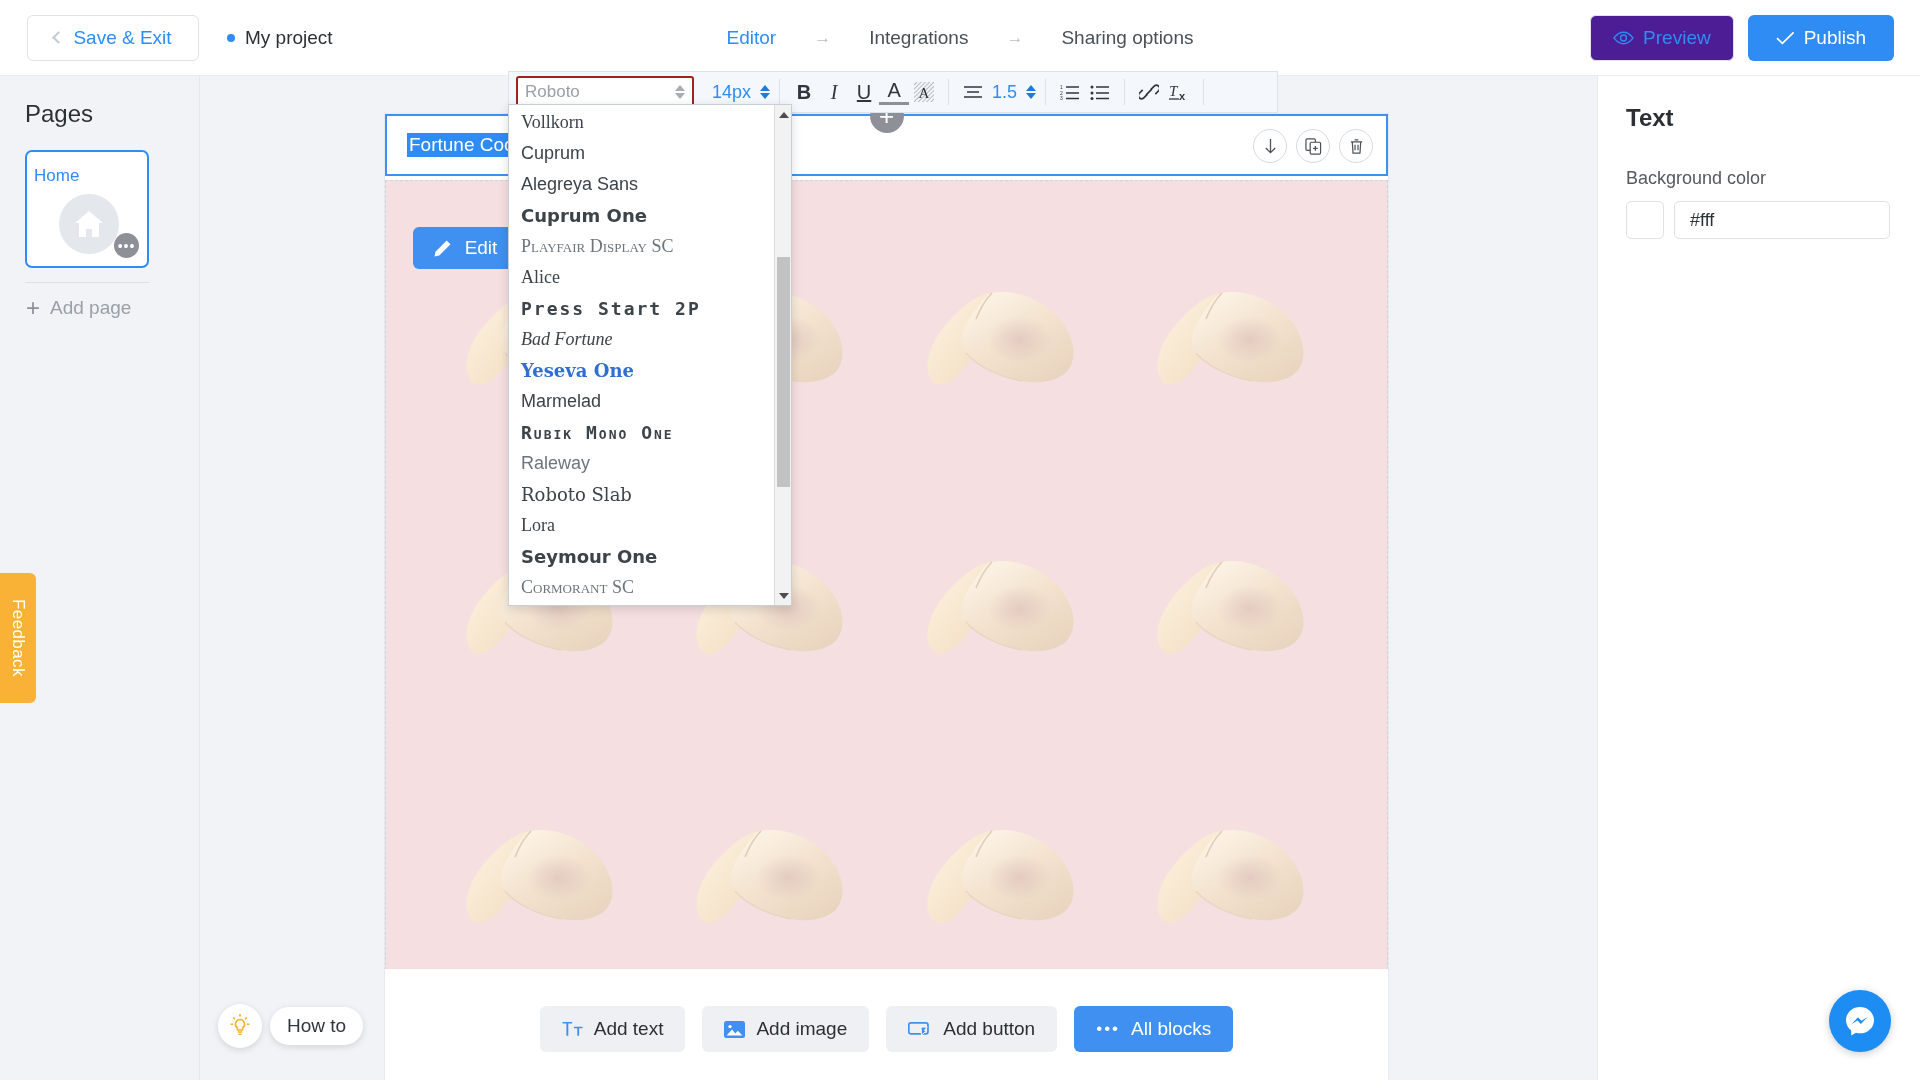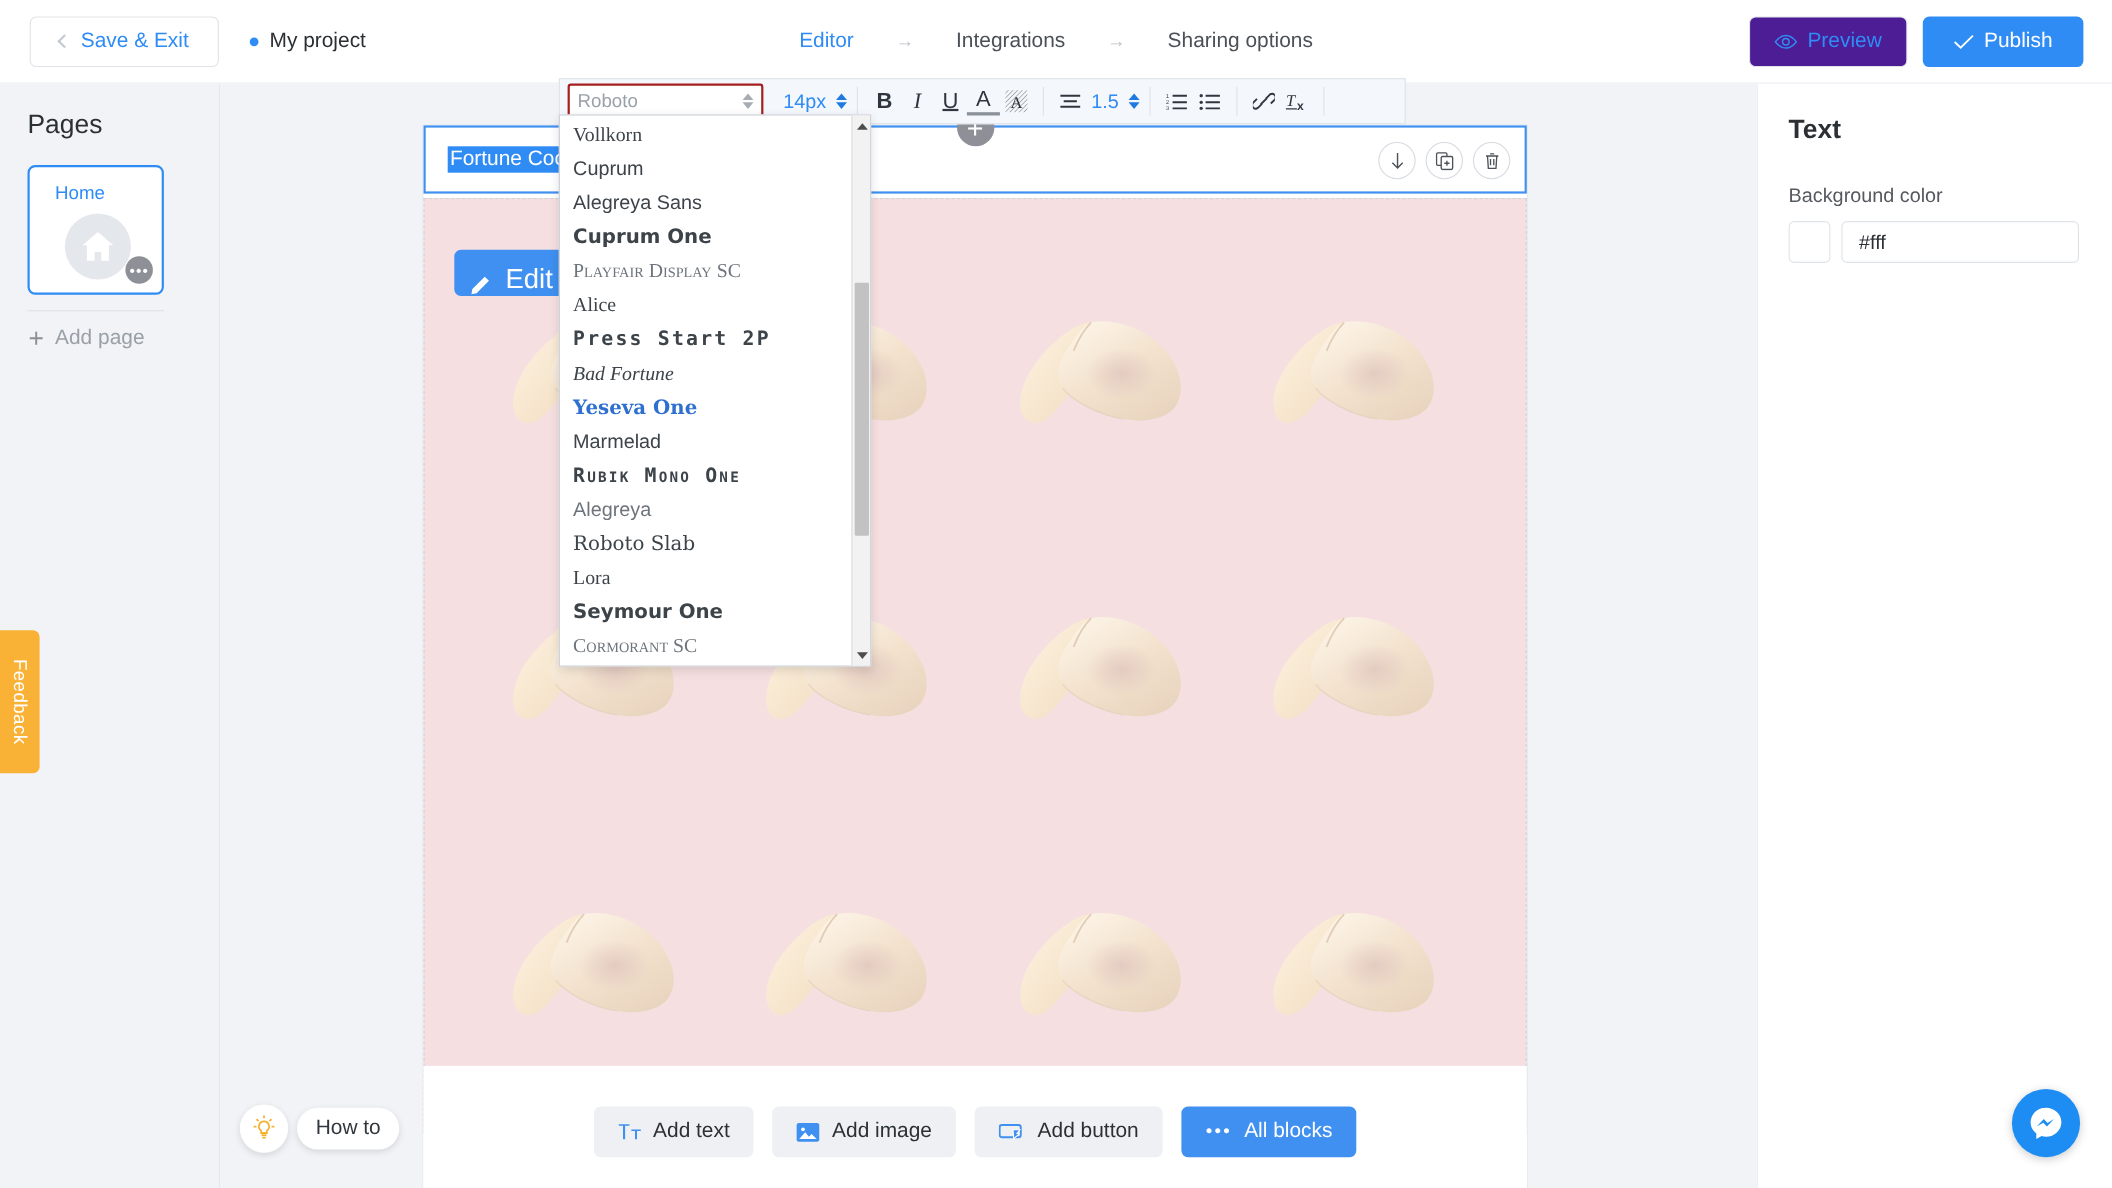--- a/index.html
+++ b/index.html
@@ -59,21 +59,21 @@
   .sidebar {
     position: absolute; top: 76px; left: 0; width: 200px; height: 1004px;
     background: #f1f3f7; border-right: 1px solid #e4e8ee;
   }
   .sidebar h2 { margin: 24px 0 0 25px; font-size: 24px; font-weight: 400; color: #2b3034; }
   .page-card {
     margin: 22px 0 0 25px; width: 124px; height: 118px;
     background: #fff; border: 2px solid #2f8cf5; border-radius: 7px; position: relative;
     cursor: pointer;
   }
-  .page-card-label { position: absolute; top: 14px; left: 23px; font-size: 17px; color: #2f8cf5; }
+  .page-card-label { position: absolute; top: 14px; left: 7px; font-size: 17px; color: #2f8cf5; }
   .home-circle {
     position: absolute; left: 32px; top: 42px; width: 60px; height: 60px;
     border-radius: 50%; background: #e4e7ec;
     display: flex; align-items: center; justify-content: center;
   }
   .dots-btn {
     position: absolute; right: 8px; bottom: 8px; width: 25px; height: 25px;
     border-radius: 50%; background: #8d9197; color: #fff; font-size: 14px;
     display: flex; align-items: center; justify-content: center; cursor: pointer;
     letter-spacing: 1px; line-height: 8px;
@@ -144,22 +144,22 @@
     font-size: 26px; line-height: 26px; z-index: 30; cursor: pointer;
   }
 
   
   .block-hero {
     position: absolute; left: 0; top: 66px; width: 1003px; height: 850px;
     border: 1px dashed #cfd4da; background: #f6dfe1; overflow: hidden;
   }
   .btn-edit {
     position: absolute; left: 27px; top: 46px; width: 104px; height: 42px;
-    background: #3f90f0; border-radius: 6px; color: #fff; font-size: 25px;
-    display: flex; align-items: flex-end; justify-content: center; gap: 13px;
+    background: #3f90f0; border-radius: 6px; color: #fff; font-size: 19px;
+    display: flex; align-items: center; justify-content: center; gap: 13px;
     cursor: pointer; z-index: 12;
   }
   .cookie-grid {
     position: absolute; inset: 0;
     display: grid; grid-template-columns: repeat(4, 1fr); grid-template-rows: repeat(3, 1fr);
     padding: 20px 40px;
   }
   .cookie { position: relative; width: 100%; height: 100%; }
   .cookie svg { position: absolute; left: 50%; top: 50%; transform: translate(-50%,-50%); }
 
@@ -854,21 +854,21 @@
       <div class="font-item ff-sans">Cuprum</div>
       <div class="font-item ff-sans">Alegreya Sans</div>
       <div class="font-item ff-dsans fw-bold">Cuprum One</div>
       <div class="font-item ff-serif sc fc-gray">Playfair Display SC</div>
       <div class="font-item ff-serif">Alice</div>
       <div class="font-item ff-mono fw-bold ls-wide">Press Start 2P</div>
       <div class="font-item ff-serif fi-italic">Bad Fortune</div>
       <div class="font-item ff-dserif fw-bold fc-blue">Yeseva One</div>
       <div class="font-item ff-sans">Marmelad</div>
       <div class="font-item ff-mono fw-bold sc ls-wide">Rubik Mono One</div>
-      <div class="font-item ff-sans fc-gray">Alegreya</div>
+      <div class="font-item ff-sans fc-gray">Raleway</div>
       <div class="font-item ff-dserif">Roboto Slab</div>
       <div class="font-item ff-serif">Lora</div>
       <div class="font-item ff-dsans fw-bold">Seymour One</div>
       <div class="font-item ff-serif sc fc-gray">Cormorant SC</div>
     </div>
   <div class="dd-scroll">
     <div class="dd-arrow top">
         <i></i>
       </div>
     <div class="dd-thumb"></div>

